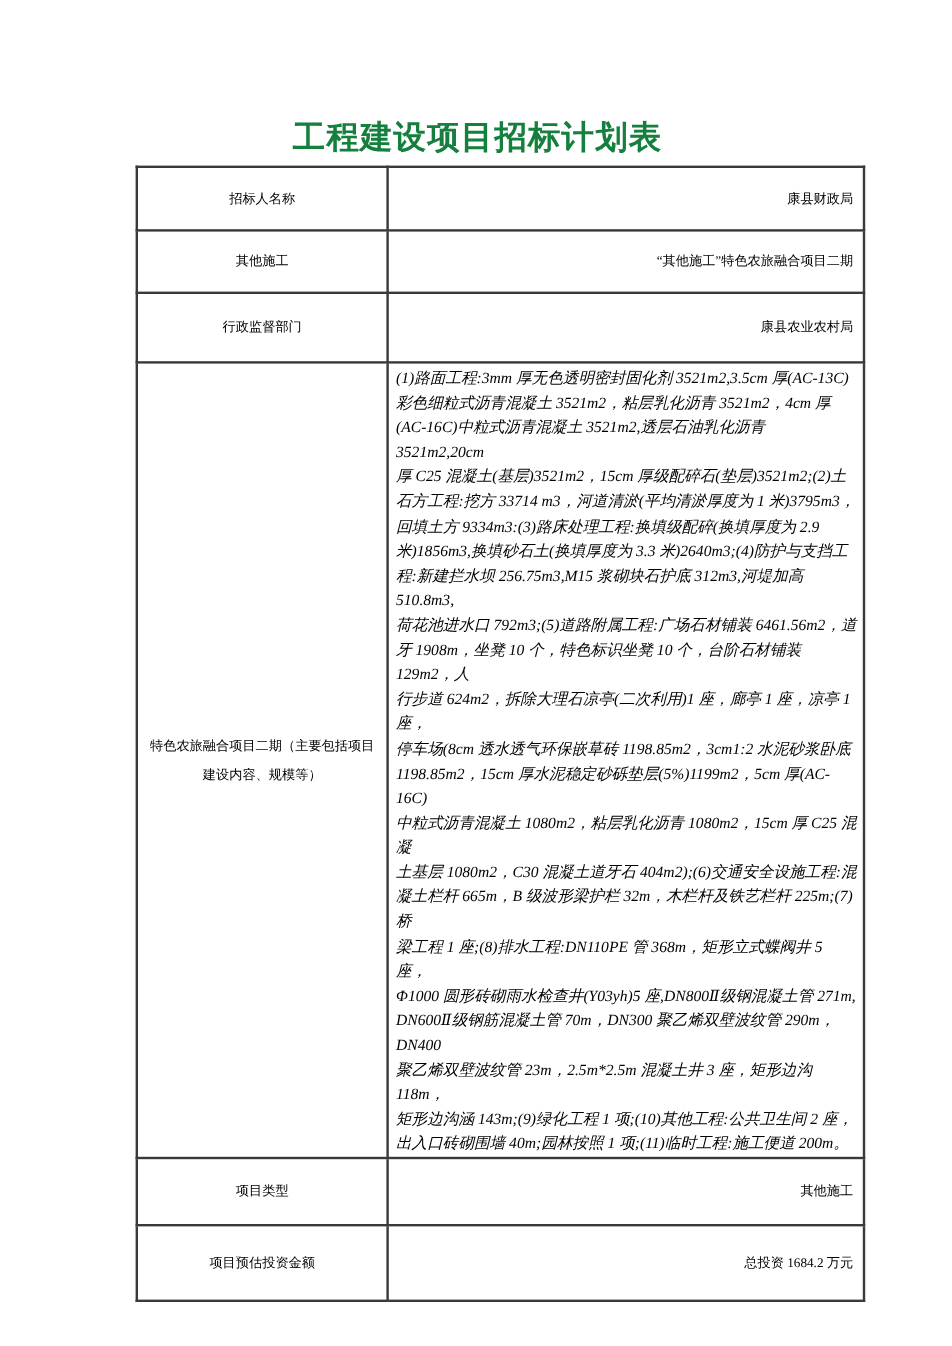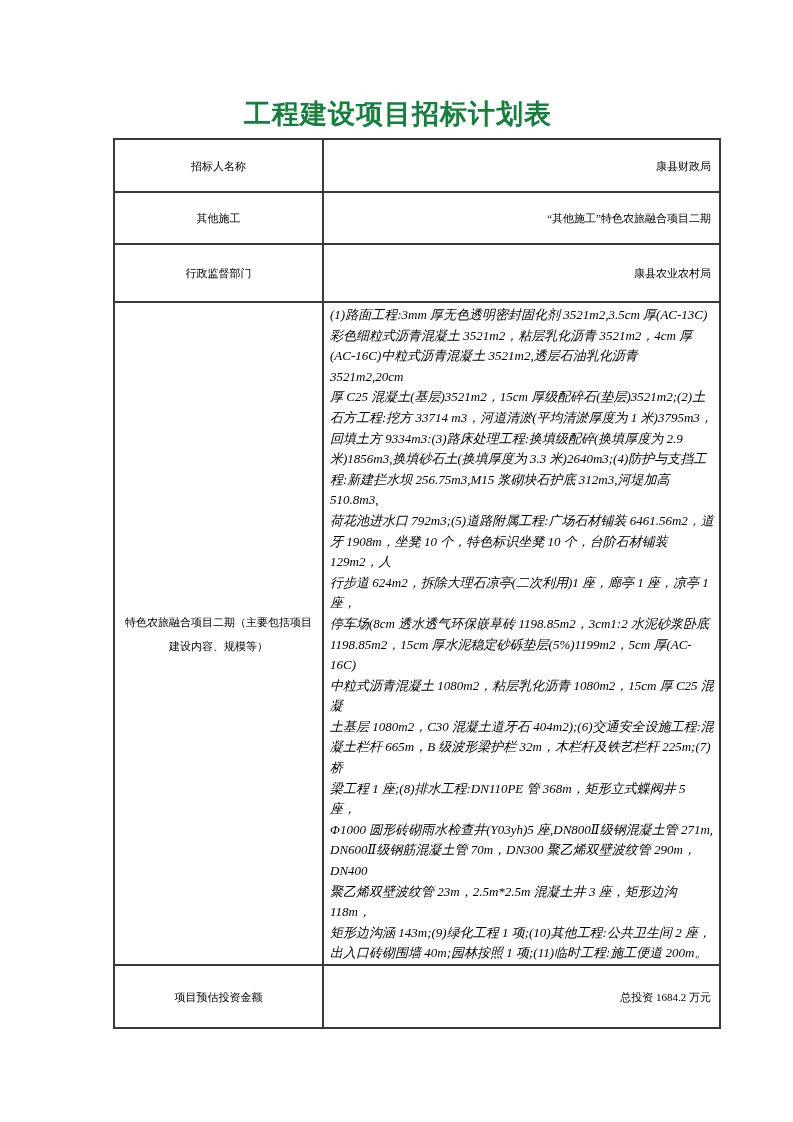--- a/index.html
+++ b/index.html
@@ -107,19 +107,23 @@
 中粒式沥青混凝土 1080m2，粘层乳化沥青 1080m2，15cm 厚 C25 混凝
 土基层 1080m2，C30 混凝土道牙石 404m2);(6)交通安全设施工程:混
 凝土栏杆 665m，B 级波形梁护栏 32m，木栏杆及铁艺栏杆 225m;(7)桥
 梁工程 1 座;(8)排水工程:DN110PE 管 368m，矩形立式蝶阀井 5 座，
 Φ1000 圆形砖砌雨水检查井(Y03yh)5 座,DN800Ⅱ级钢混凝土管 271m,
 DN600Ⅱ级钢筋混凝土管 70m，DN300 聚乙烯双壁波纹管 290m，DN400
 聚乙烯双壁波纹管 23m，2.5m*2.5m 混凝土井 3 座，矩形边沟 118m，
 矩形边沟涵 143m;(9)绿化工程 1 项;(10)其他工程:公共卫生间 2 座，
 出入口砖砌围墙 40m;园林按照 1 项;(11)临时工程:施工便道 200m。</td>
     </tr>
+    <tr class="r6">
+      <td class="col-label">项目类型</td>
+      <td class="col-value">其他施工</td>
+    </tr>
     <tr class="r7">
       <td class="col-label">项目预估投资金额</td>
       <td class="col-value">总投资 1684.2 万元</td>
     </tr>
 
   </tbody>
 </table>
 
 </body></html>

